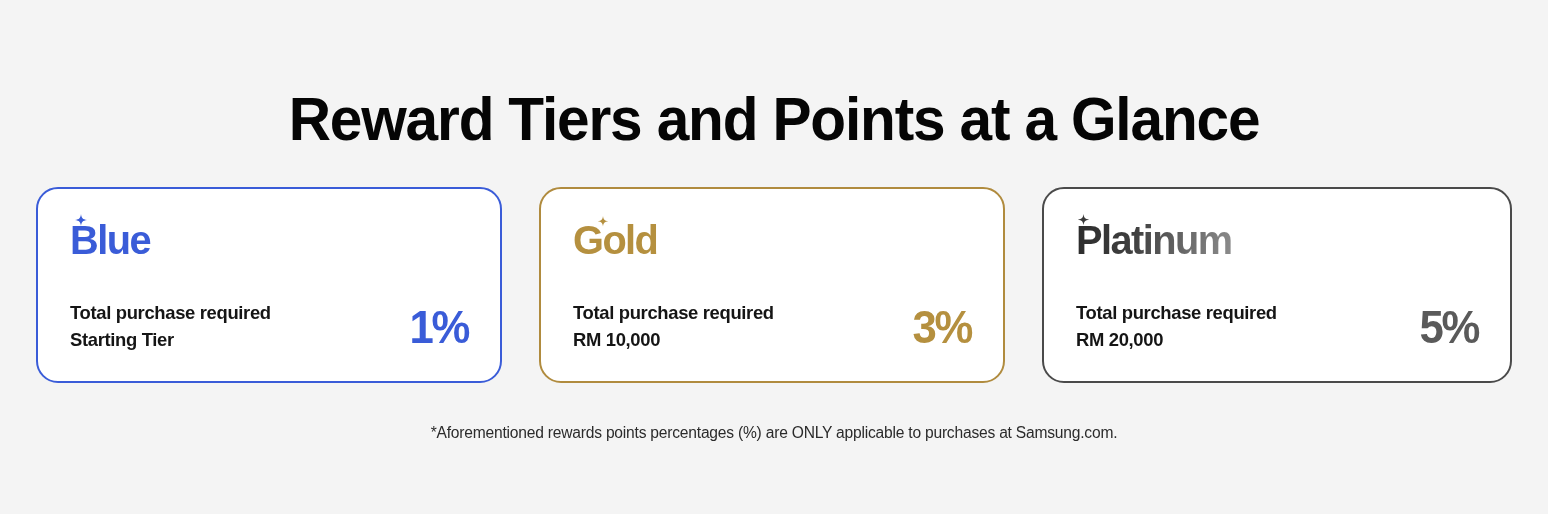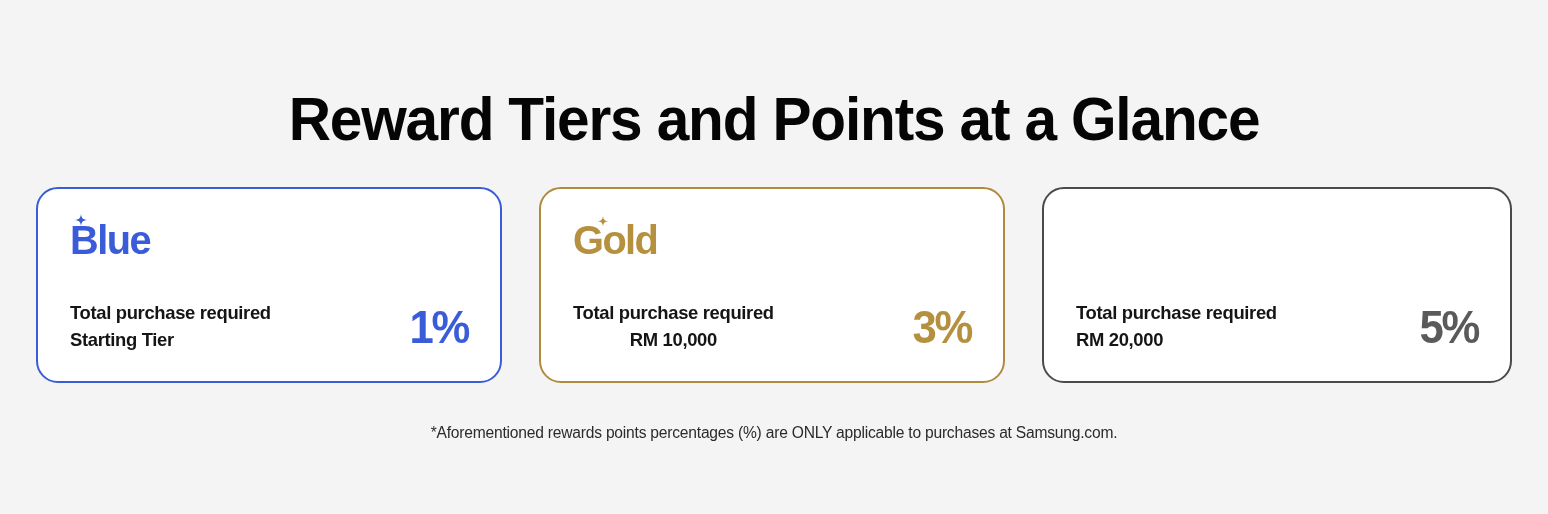--- a/index.html
+++ b/index.html
@@ -44,21 +44,21 @@
     position: relative;
     width: 466px;
     height: 196px;
     box-sizing: border-box;
     background: #ffffff;
     border-radius: 22px;
     border: 2px solid #cccccc;
     padding: 28px 30px 0 32px;
   }
   .tier-card.blue     { border-color: #3a5cd8; }
-  .tier-card.gold     { border-color: #b08b3e; text-align: center; }
+  .tier-card.gold     { border-color: #b08b3e; }
   .tier-card.platinum { border-color: #4a4a4a; width: 470px; }
 
   
   .tier-logo {
     position: relative;
     height: 46px;
     display: flex;
     align-items: center;
   }
   .tier-word {
@@ -180,20 +180,28 @@
     <div class="card-body">
       <div class="requirement">
         <span>Total purchase required</span>
         <span class="line2">RM 10,000</span>
       </div>
       <div class="percent">3%</div>
     </div>
   </div>
 
   <div class="tier-card platinum">
+    <div class="tier-logo">
+      <span class="sparkle sparkle-platinum">
+        <svg width="15" height="15" viewBox="0 0 16 16" aria-hidden="true">
+          <path d="M8 0 C8.55 4.2 9.6 5.3 14 6 C9.6 6.7 8.55 7.8 8 12 C7.45 7.8 6.4 6.7 2 6 C6.4 5.3 7.45 4.2 8 0 Z" fill="#3a3a3a"></path>
+        </svg>
+      </span>
+      <span class="tier-word">Platinum</span>
+    </div>
     <div class="card-body">
       <div class="requirement">
         <span>Total purchase required</span>
         <span class="line2">RM 20,000</span>
       </div>
       <div class="percent">5%</div>
     </div>
   </div>
 
 </div>

